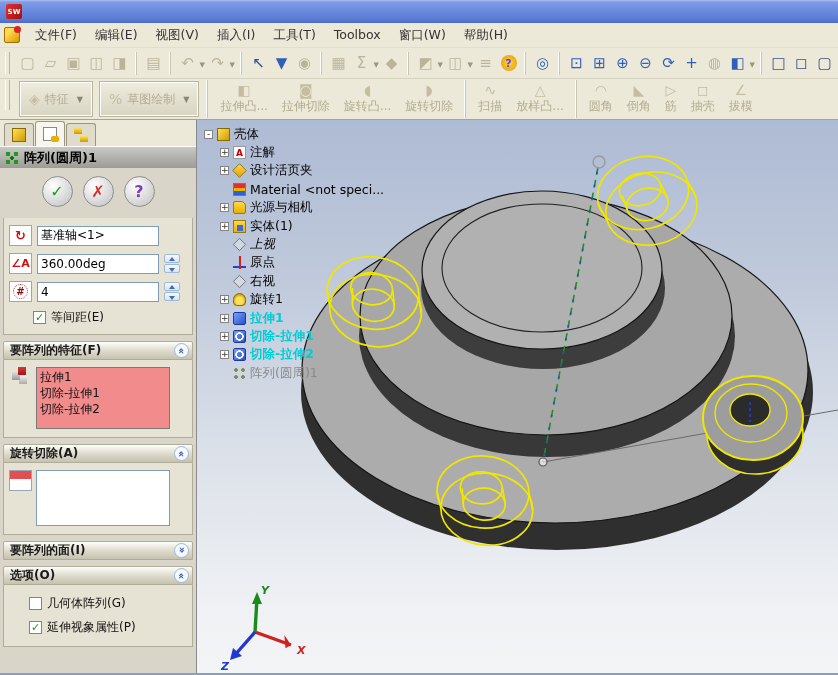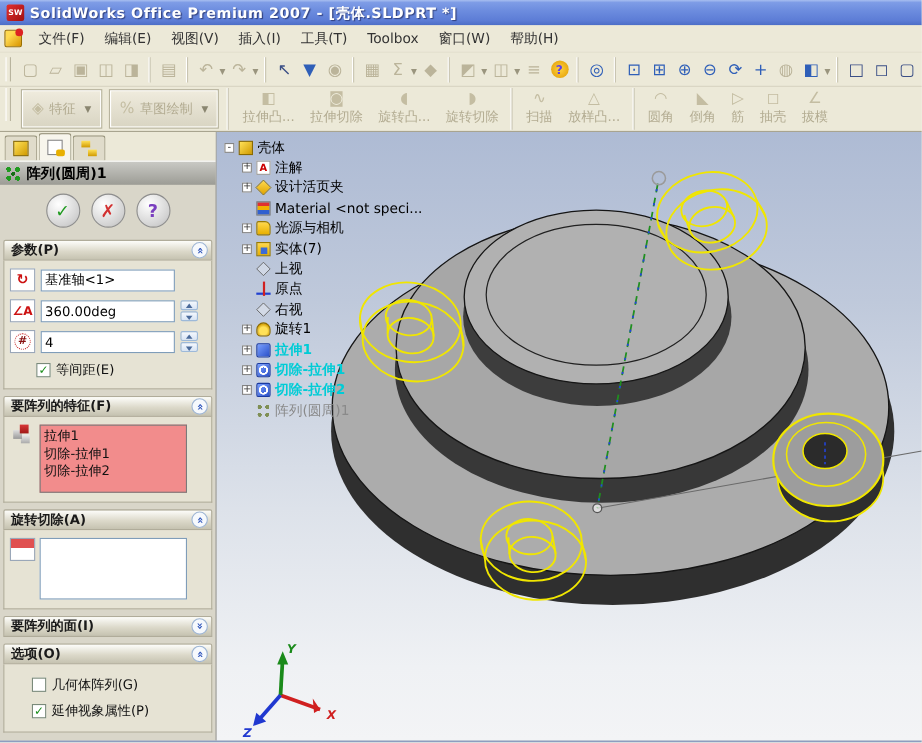--- a/index.html
+++ b/index.html
@@ -131,21 +131,20 @@
   .ti-cut-extrude { background:radial-gradient(circle,rgba(0,0,0,0) 2.5px,#fff 2.5px 4px,rgba(0,0,0,0) 4.5px),linear-gradient(135deg,#7AA0FF,#2A50C8); border:1px solid #1a3aa0; border-radius:2px; }
   .ti-circular-pattern { background:radial-gradient(circle 2px at 3px 3px,#7F8F55 90%,transparent),radial-gradient(circle 2px at 10px 3px,#7F8F55 90%,transparent),radial-gradient(circle 2px at 3px 10px,#7F8F55 90%,transparent),radial-gradient(circle 2px at 10px 10px,#7F8F55 90%,transparent); }
 </style>
 </head>
 <body>
 
 <div class="window">
 
   <div class="titlebar">
     <div class="sw-logo">SW</div>
-    <div class="title-text">SolidWorks Office Premium 2007 - [壳体.SLDPRT *]</div>
   </div>
 
   <div class="menubar">
     <div class="sw-flyout"></div>
     <div style="display:flex">
         <span class="mi">文件(F)</span>
         <span class="mi">编辑(E)</span>
         <span class="mi">视图(V)</span>
         <span class="mi">插入(I)</span>
         <span class="mi">工具(T)</span>
@@ -362,26 +361,20 @@
         <div class="pm-title">阵列(圆周)1</div>
       </div>
       <div class="pm-body">
         <div class="okrow">
           <div class="roundbtn ok">✓</div>
           <div class="roundbtn cancel">✗</div>
           <div class="roundbtn helpb">?</div>
         </div>
 
         <div class="sec">
-          <div class="sec-h">
-            <span class="t">参数(P)</span>
-            <span class="chv">
-                <span>«</span>
-              </span>
-          </div>
           <div class="sec-b">
             <div class="prow">
               <span class="pic axis">↻</span>
               <input class="txt" value="基准轴&lt;1&gt;" style="">
             </div>
             <div class="prow">
               <span class="pic angle">∠A</span>
               <input class="txt" value="360.00deg" style="">
               <span class="spin">
                   <b class="up"></b>
@@ -550,23 +543,23 @@
             <span class="lbl">Material &lt;not speci...</span>
           </div>
           <div class="trow" style="padding-left: 16px;">
             <span class="exp">+</span>
             <span class="ti ti-lights"></span>
             <span class="lbl">光源与相机</span>
           </div>
           <div class="trow" style="padding-left: 16px;">
             <span class="exp">+</span>
             <span class="ti ti-solid-bodies"></span>
-            <span class="lbl">实体(7)</span>
-          </div>
-          <div class="trow" style="padding-left: 16px;">
+            <span class="lbl">实体(1)</span>
+          </div>
+          <div class="trow" style="padding-left: 16px; font-style: italic;">
             <span class="exp none"></span>
             <span class="ti ti-plane"></span>
             <span class="lbl">上视</span>
           </div>
           <div class="trow" style="padding-left: 16px;">
             <span class="exp none"></span>
             <span class="ti ti-origin"></span>
             <span class="lbl">原点</span>
           </div>
           <div class="trow" style="padding-left: 16px;">

